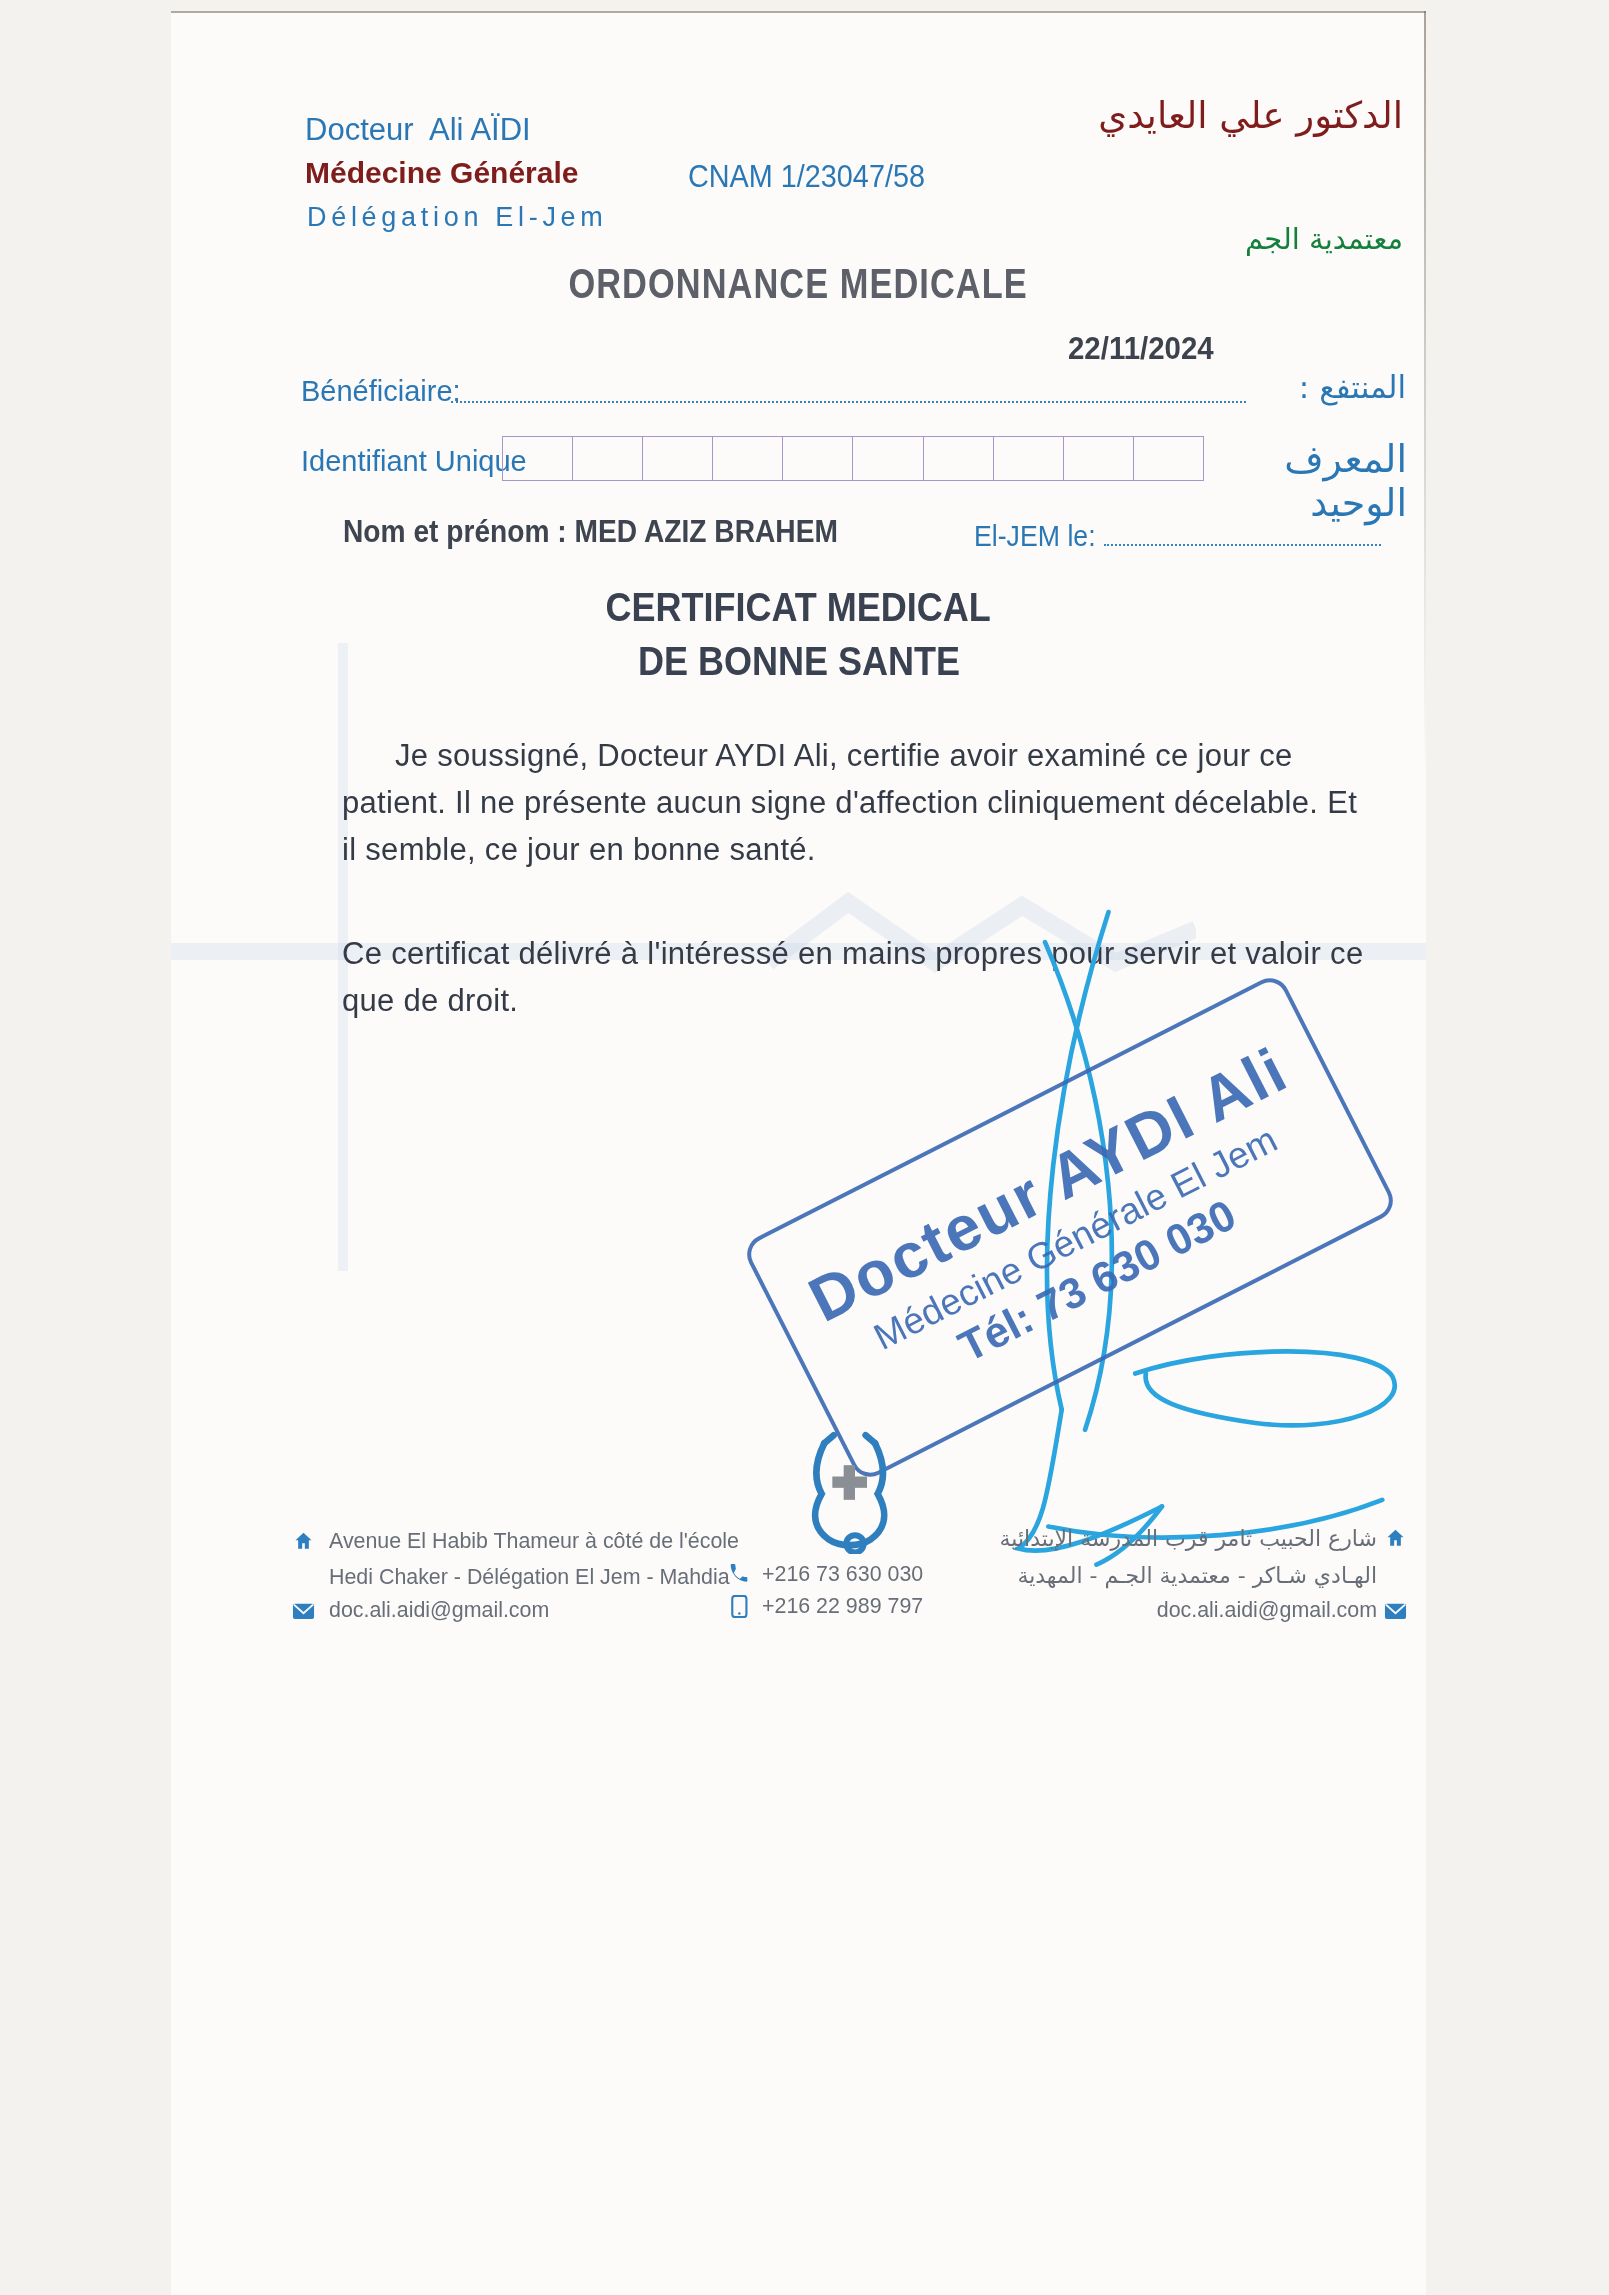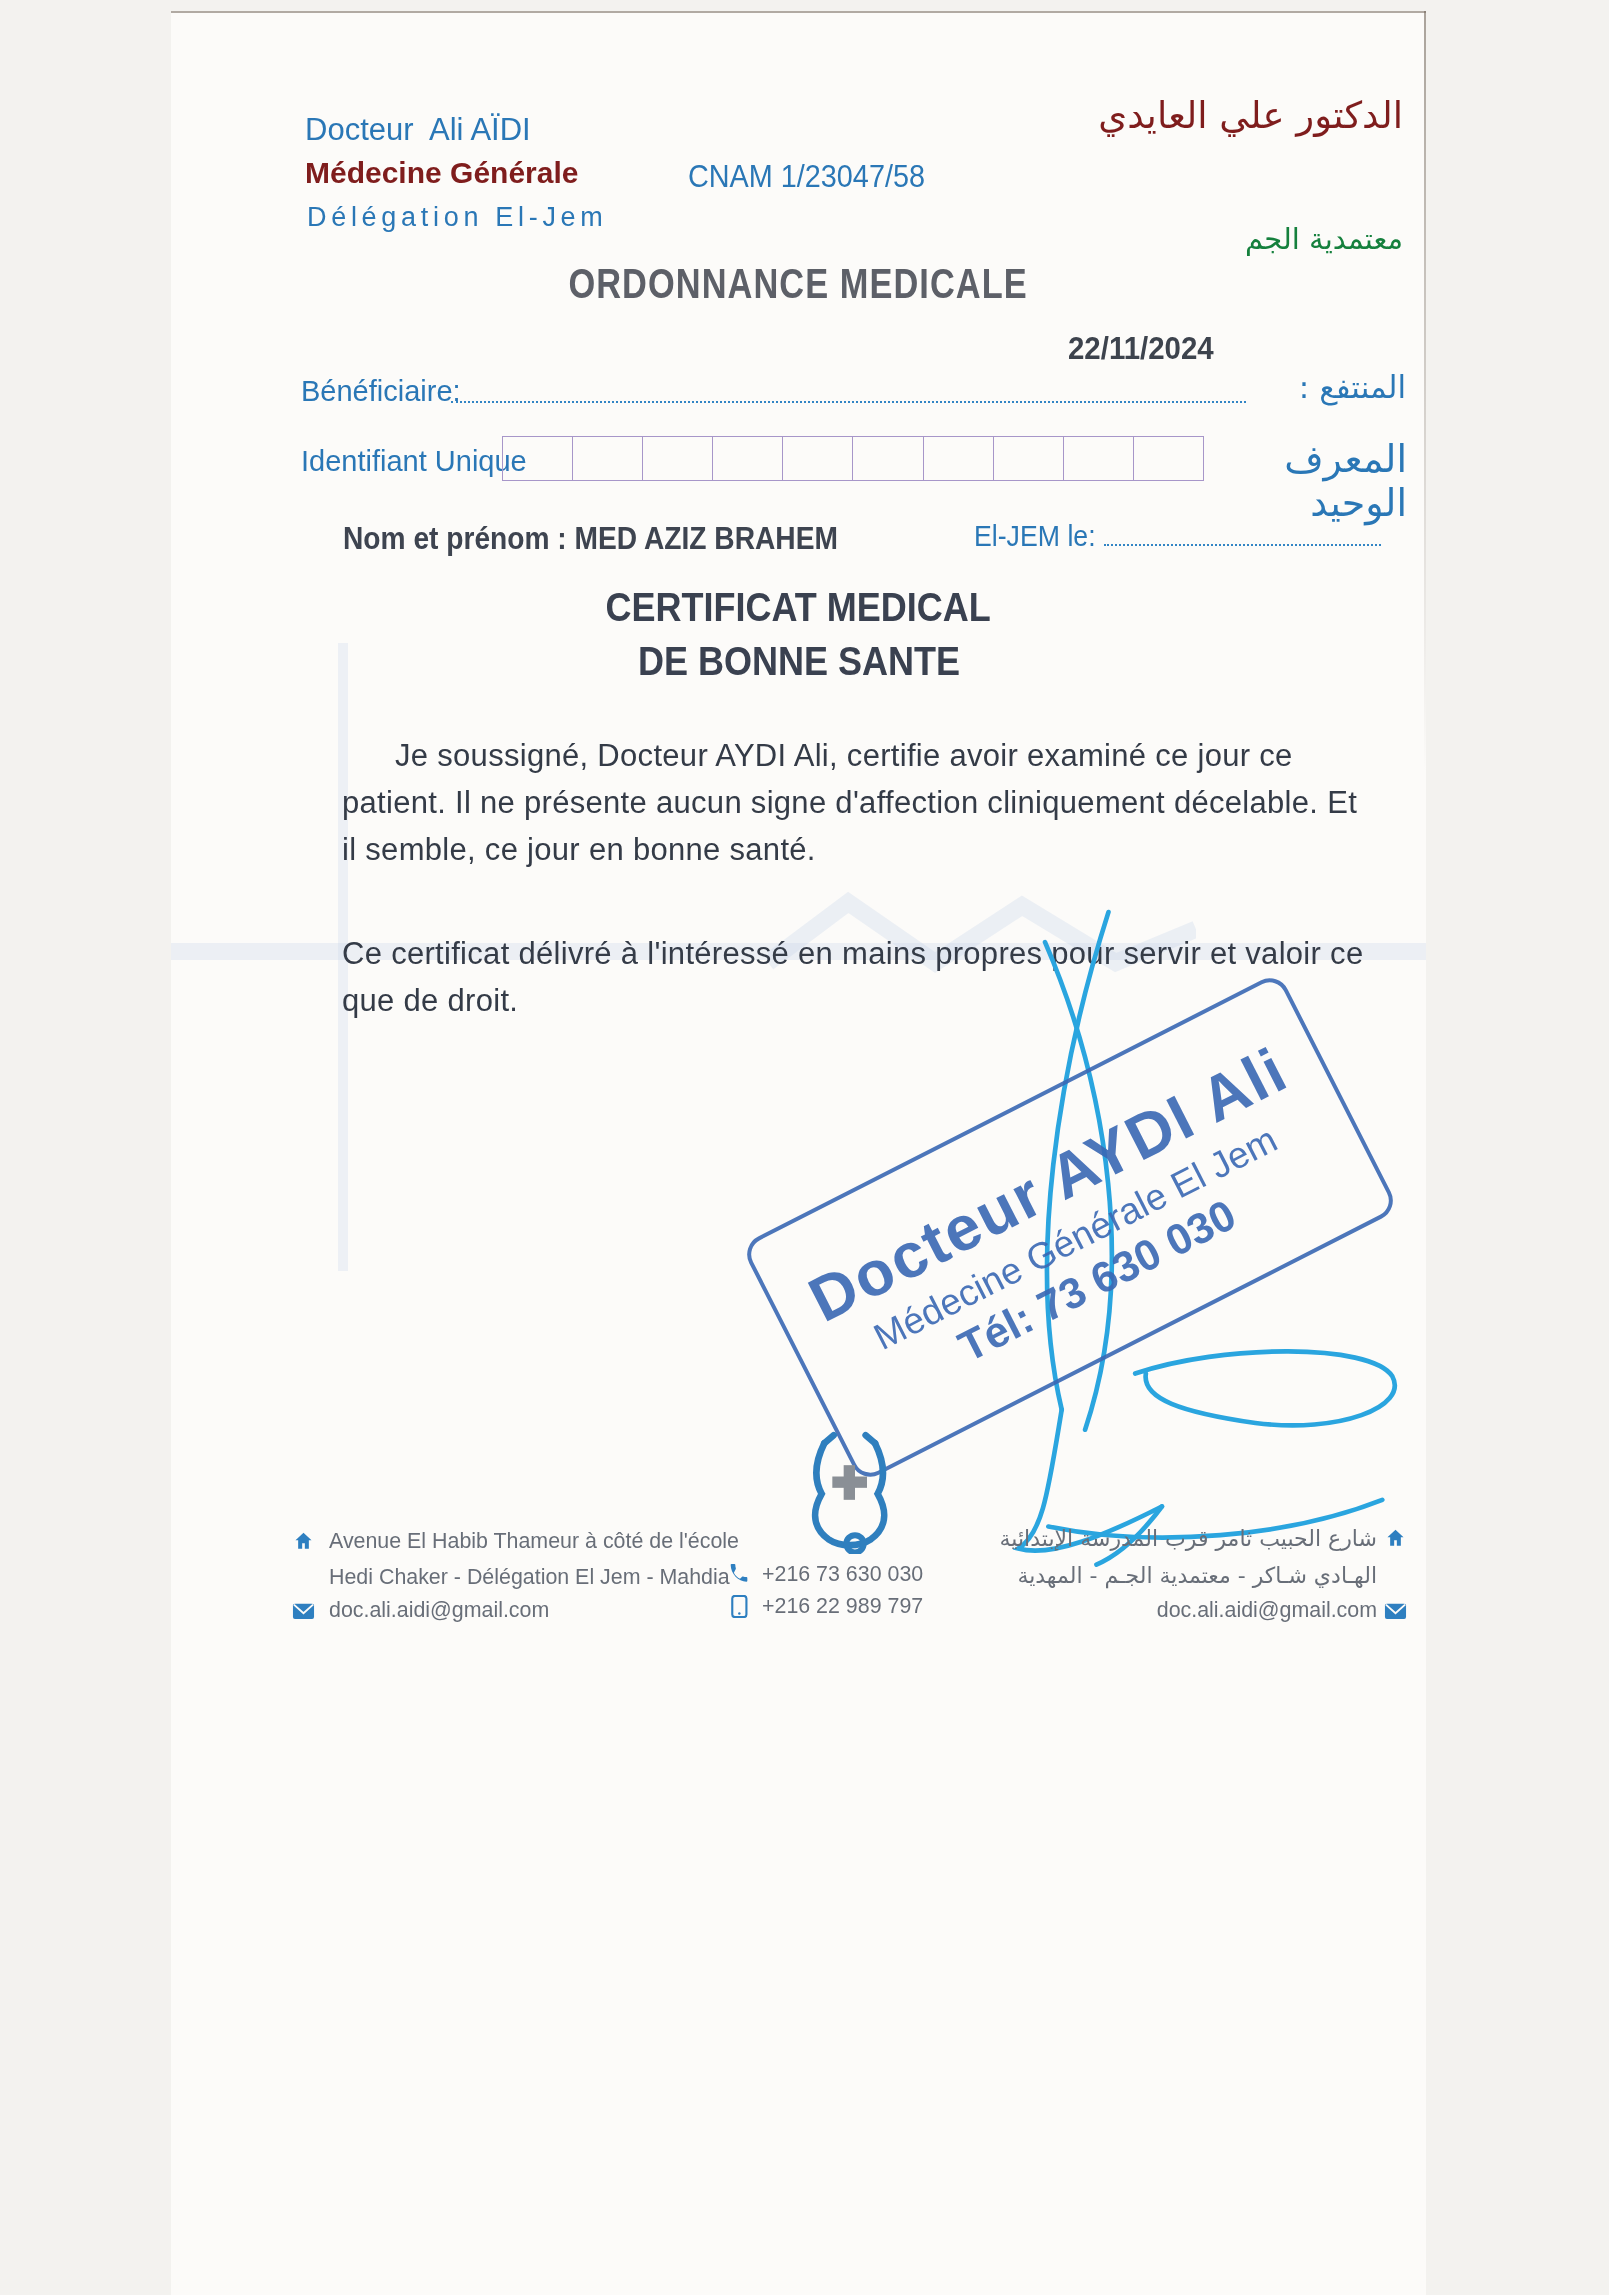--- a/index.html
+++ b/index.html
@@ -82,21 +82,21 @@
       <div class="uid-cell"></div>
       <div class="uid-cell"></div>
       <div class="uid-cell"></div>
       <div class="uid-cell"></div>
       <div class="uid-cell"></div>
       <div class="uid-cell"></div>
       <div class="uid-cell"></div>
     </div>
   <div class="abs ar fr-blue" style="left:1213px;top:437px;width:194px;font-size:38px;text-align:right;">المعرف الوحيد</div>
 
-  <div class="abs" style="left:343px;top:513px;font-size:32px;font-weight:bold;color:#3e4450;margin-top:7px;">
+  <div class="abs" style="left:343px;top:513px;font-size:32px;font-weight:bold;color:#3e4450;">
     <span class="scx" style="transform:scaleX(.88);">
       <span>Nom et prénom :</span>
       <span>MED AZIZ BRAHEM</span>
     </span>
   </div>
   <div class="abs fr-blue" style="left:974px;top:520px;font-size:29px;">
     <span class="scx" style="transform:scaleX(.92);">El-JEM le:</span>
   </div>
   <div class="abs leader" style="left:1104px;top:544px;width:277px;"></div>
 

